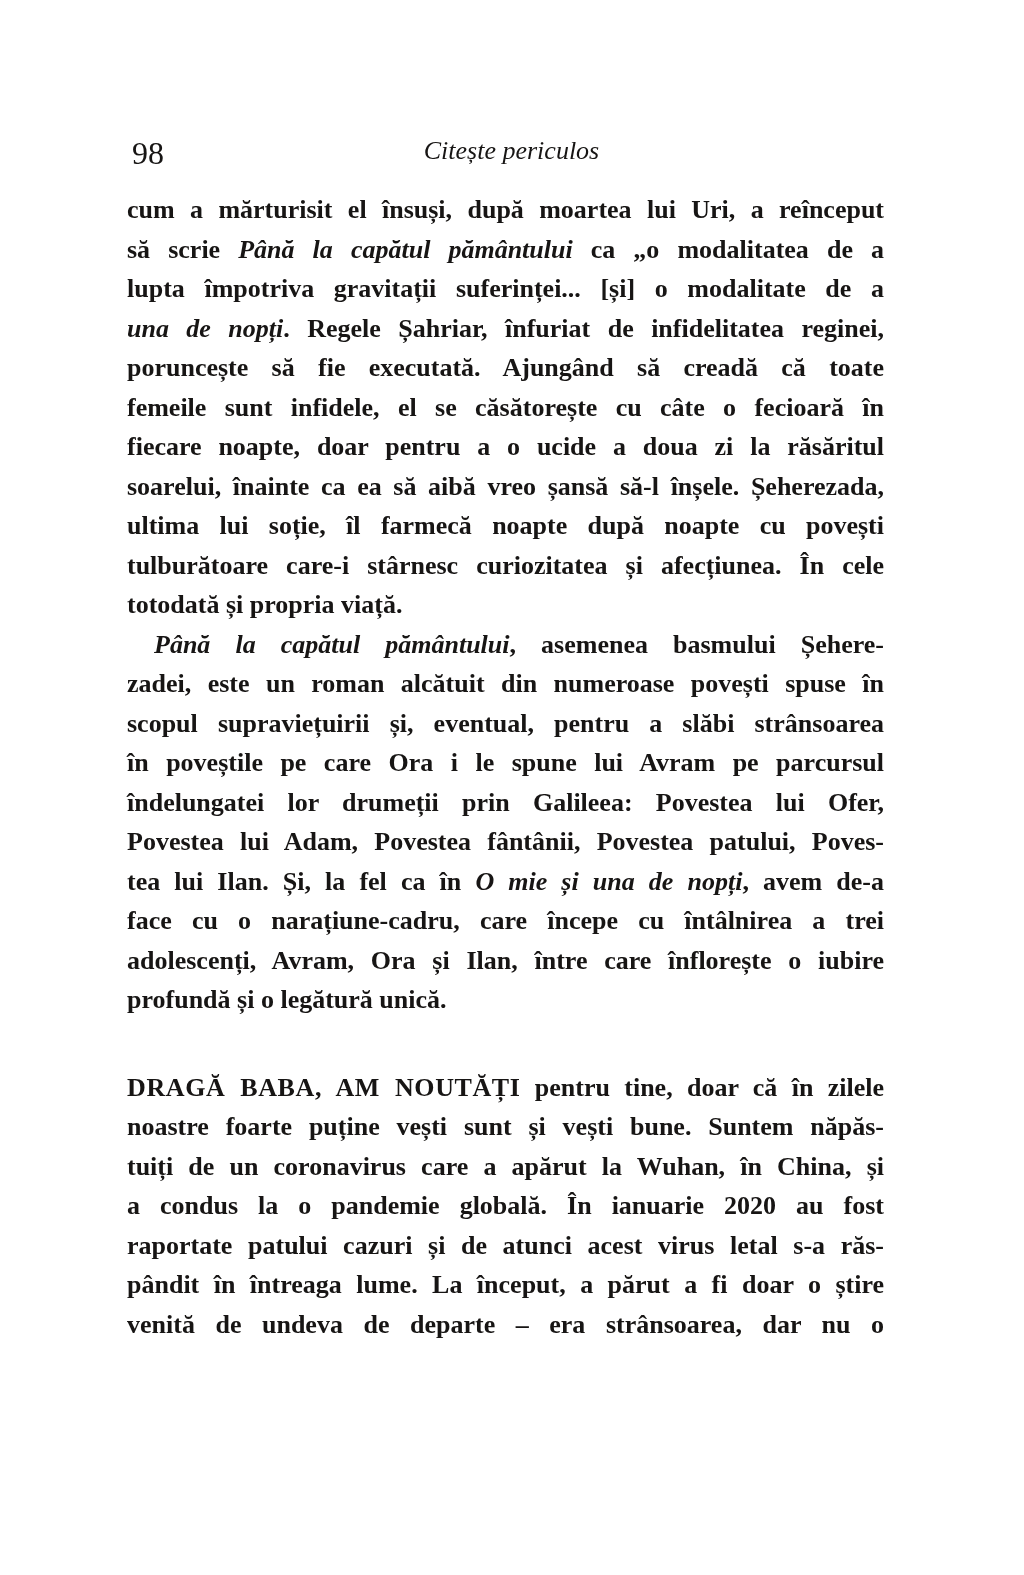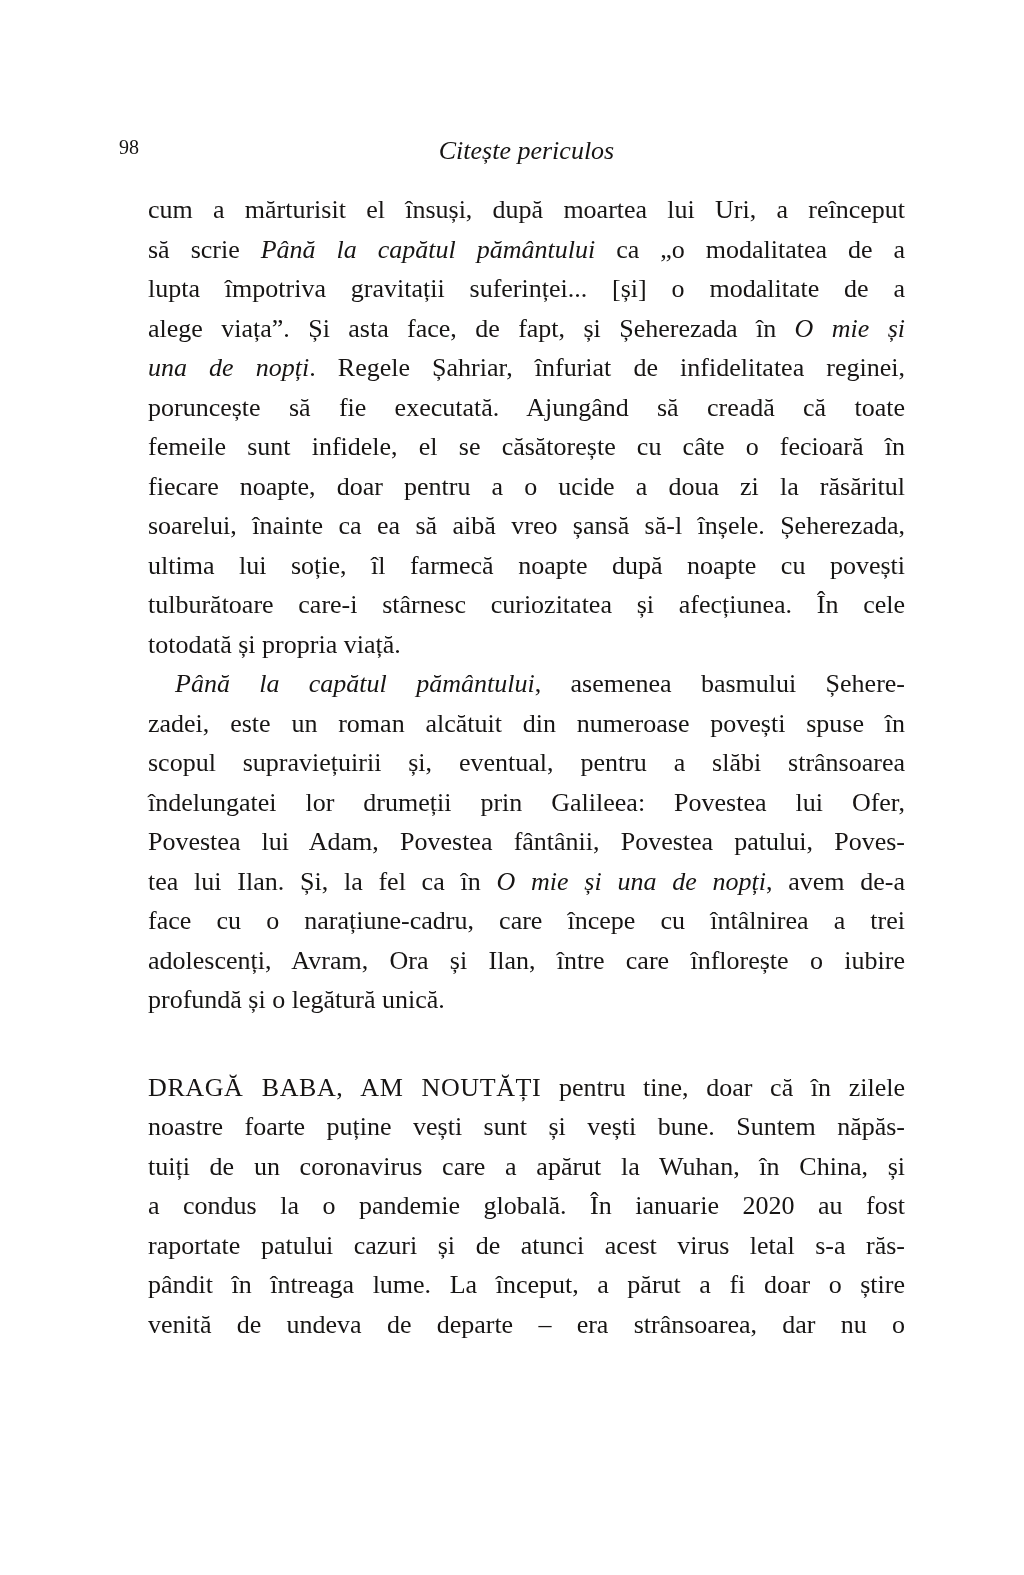--- a/index.html
+++ b/index.html
@@ -12,42 +12,43 @@
     position: relative;
     width: 1024px;
     height: 1575px;
     background: #ffffff;
     color: #171514;
     font-family: "Liberation Serif", "DejaVu Serif", serif;
     overflow: hidden;
   }
   .page-number {
     position: absolute;
-    left: 119px;
+    left: 132px;
     top: 137px;
-    font-size: 20px;
+    font-size: 32px;
     line-height: 1;
   }
   .running-head {
     position: absolute;
-    left: 148px;
+    left: 133px;
     top: 135px;
     width: 757px;
     text-align: center;
     font-style: italic;
     font-size: 26px;
     line-height: 1.2;
   }
   .text-block {
     position: absolute;
-    left: 148px;
+    left: 127px;
     top: 190px;
     width: 757px;
     font-size: 26px;
     line-height: 39.5px;
+    font-weight: bold;
   }
   .para { margin: 0; }
   .para.spaced { margin-top: 48px; }
   .line {
     text-align: justify;
     text-align-last: justify;
     white-space: normal;
   }
   .line.indent { text-indent: 27px; }
   .line.flush-last { text-align-last: left; }
@@ -58,34 +59,34 @@
 <body>
 
 <div class="page">
   <div class="page-number">98</div>
   <div class="running-head">Citește periculos</div>
   <div class="text-block">
       <div class="para">
         <div class="line"><span class="seg-n">cum a mărturisit el însuși, după moartea lui Uri, a reînceput</span></div>
         <div class="line"><span class="seg-n">să scrie </span><span class="seg-i">Până la capătul pământului</span><span class="seg-n"> ca „o modalitatea de a</span></div>
         <div class="line"><span class="seg-n">lupta împotriva gravitații suferinței... [și] o modalitate de a</span></div>
-        <div class="line"><span class="seg-n">alege viața”. Și asta face, de fapt, și Șeherezada în </span><span class="seg-i">O mie și</span></div>
         <div class="line"><span class="seg-i">una de nopți</span><span class="seg-n">. Regele Șahriar, înfuriat de infidelitatea reginei,</span></div>
         <div class="line"><span class="seg-n">poruncește să fie executată. Ajungând să creadă că toate</span></div>
         <div class="line"><span class="seg-n">femeile sunt infidele, el se căsătorește cu câte o fecioară în</span></div>
         <div class="line"><span class="seg-n">fiecare noapte, doar pentru a o ucide a doua zi la răsăritul</span></div>
         <div class="line"><span class="seg-n">soarelui, înainte ca ea să aibă vreo șansă să-l înșele. Șeherezada,</span></div>
         <div class="line"><span class="seg-n">ultima lui soție, îl farmecă noapte după noapte cu povești</span></div>
         <div class="line"><span class="seg-n">tulburătoare care-i stârnesc curiozitatea și afecțiunea. În cele</span></div>
         <div class="line flush-last"><span class="seg-n">totodată și propria viață.</span></div>
       </div>
       <div class="para">
         <div class="line indent"><span class="seg-i">Până la capătul pământului</span><span class="seg-n">, asemenea basmului Șehere-</span></div>
         <div class="line"><span class="seg-n">zadei, este un roman alcătuit din numeroase povești spuse în</span></div>
         <div class="line"><span class="seg-n">scopul supraviețuirii și, eventual, pentru a slăbi strânsoarea</span></div>
+        <div class="line"><span class="seg-n">în poveștile pe care Ora i le spune lui Avram pe parcursul</span></div>
         <div class="line"><span class="seg-n">îndelungatei lor drumeții prin Galileea: Povestea lui Ofer,</span></div>
         <div class="line"><span class="seg-n">Povestea lui Adam, Povestea fântânii, Povestea patului, Poves-</span></div>
         <div class="line"><span class="seg-n">tea lui Ilan. Și, la fel ca în </span><span class="seg-i">O mie și una de nopți</span><span class="seg-n">, avem de-a</span></div>
         <div class="line"><span class="seg-n">face cu o narațiune-cadru, care începe cu întâlnirea a trei</span></div>
         <div class="line"><span class="seg-n">adolescenți, Avram, Ora și Ilan, între care înflorește o iubire</span></div>
         <div class="line flush-last"><span class="seg-n">profundă și o legătură unică.</span></div>
       </div>
       <div class="para spaced">
         <div class="line"><span class="seg-c">DRAGĂ BABA, AM NOUTĂȚI</span><span class="seg-n"> pentru tine, doar că în zilele</span></div>
         <div class="line"><span class="seg-n">noastre foarte puține vești sunt și vești bune. Suntem năpăs-</span></div>

